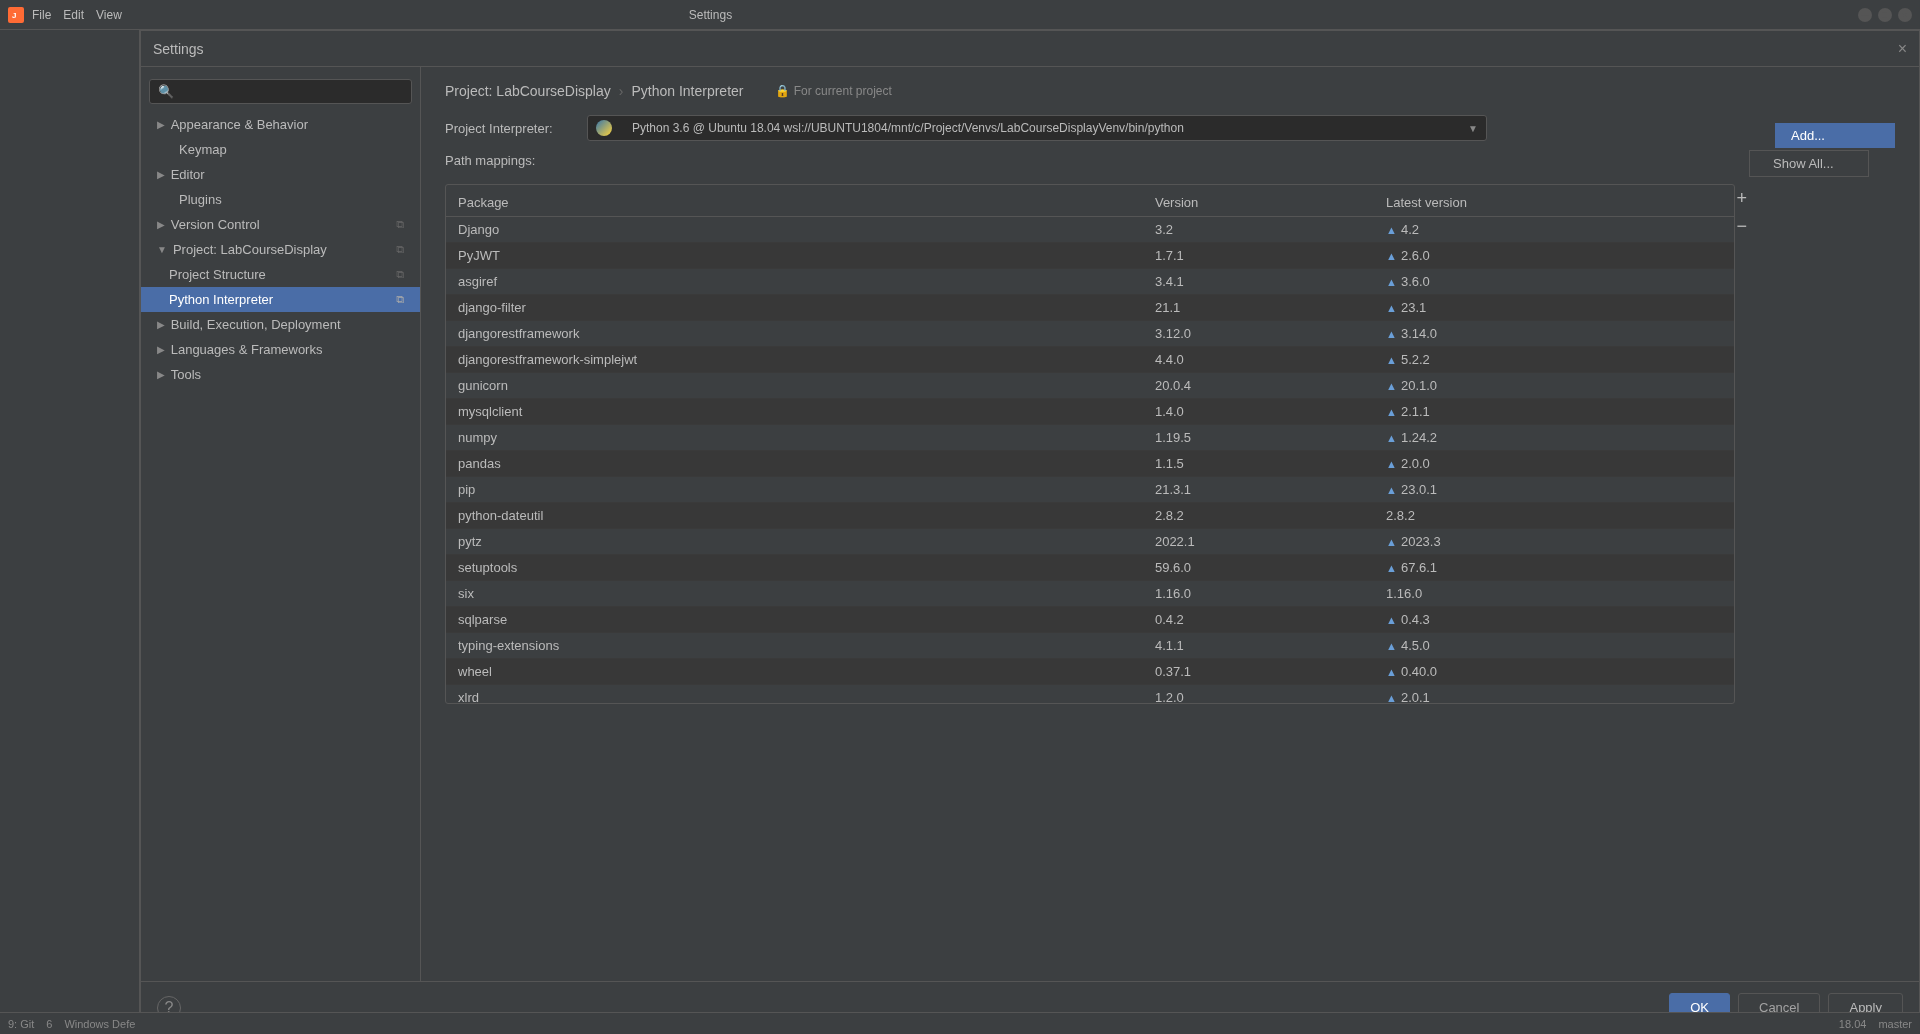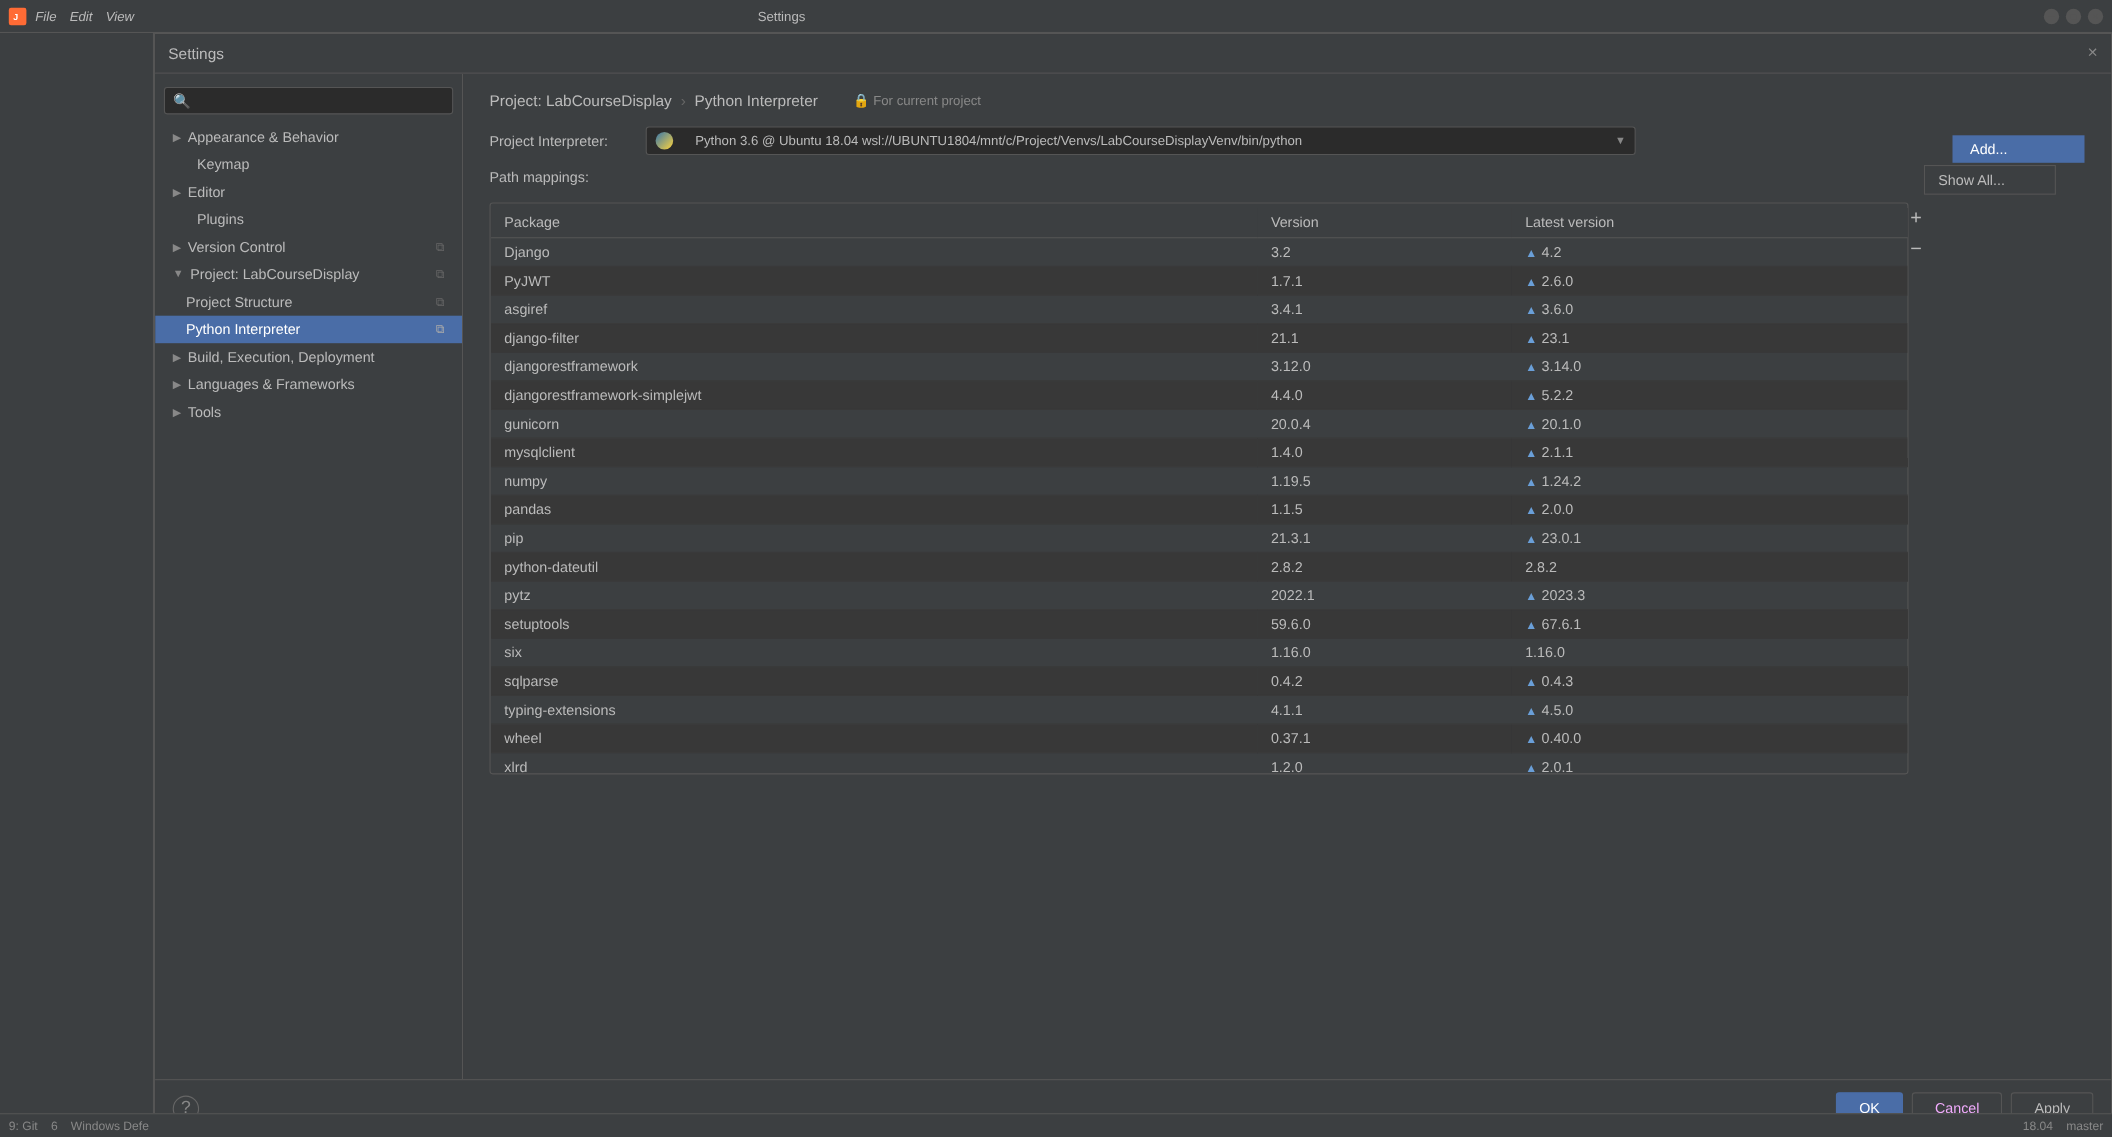--- a/index.html
+++ b/index.html
@@ -39,21 +39,20 @@
       display: flex; align-items: center; justify-content: center;
       font-size: 10px; color: white; font-weight: bold;
     }
     .title-bar-menus {
       display: flex; gap: 12px;
     }
     .title-bar-menu-item {
       color: #bbbbbb;
       font-size: 12px;
       cursor: pointer;
-      font-style: italic;
     }
     .title-bar-title {
       margin-left: auto;
       margin-right: auto;
       color: #bbbbbb;
       font-size: 12px;
     }
     .title-bar-controls {
       display: flex; gap: 6px; margin-left: auto;
     }
@@ -236,21 +235,21 @@
       width: 120px;
       text-align: left;
       margin-bottom: 2px;
       margin-left: 26px;
     }
     .show-all-btn {
       display: block;
       background: #3c3f41;
       color: #bbbbbb;
       border: 1px solid #555;
-      padding: 5px 12px;
+      padding: 5px 23px;
       cursor: pointer;
       font-size: 13px;
       width: 120px;
       text-align: left;
     }
 
     
     .path-row {
       display: flex;
       align-items: center;
@@ -368,21 +367,21 @@
       border-radius: 3px;
       font-size: 13px;
       cursor: pointer;
       border: 1px solid #555;
     }
     .btn-ok {
       background: #4a6da7;
       color: white;
       border-color: #4a6da7;
     }
-    .btn-cancel { background: #3c3f41; color: #f0abfc; }
+    .btn-cancel { background: #3c3f41; color: #a3a3a3; }
     .btn-apply { background: #3c3f41; color: #bbbbbb; }
 
     
     .status-bar {
       position: absolute;
       bottom: 0; left: 0; right: 0;
       height: 22px;
       background: #3c3f41;
       border-top: 1px solid #555;
       display: flex;

